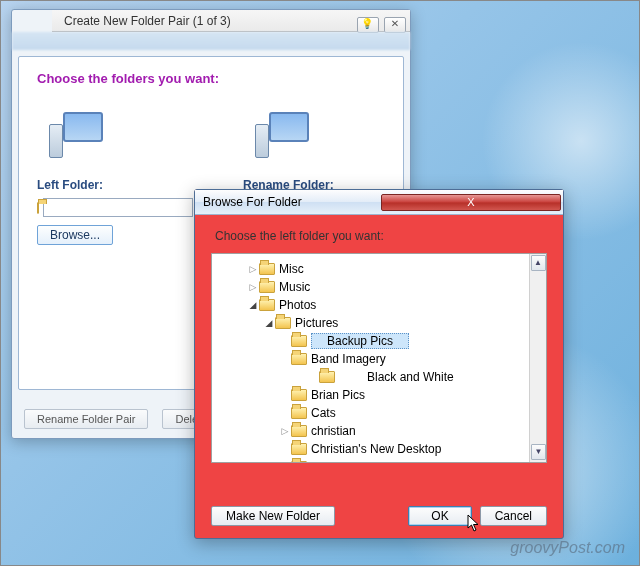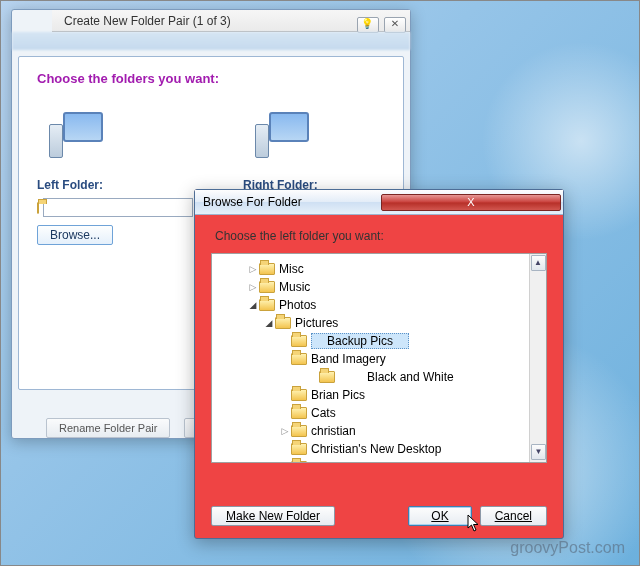--- a/index.html
+++ b/index.html
@@ -100,21 +100,21 @@
     padding: 0 3px; font-size:11px;
   }
   .wbtn {
     display:inline-block; padding: 2px 12px; font-size:12px;
     border:1px solid #6fa3d8; border-radius:2px;
     background:linear-gradient(#fdfefe,#e5f0fb);
     color:#1c3960;
   }
 
   .footer-btns {
-    position:absolute; left:12px; bottom:0; display:flex; gap:14px;margin-left:22px;
+    position:absolute; left:12px; bottom:9px; display:flex; gap:14px;
   }
   .footer-btn {
     padding: 3px 12px; font-size:11px; color:#555;
     border:1px solid #b9c3cf; border-radius:2px;
     background:linear-gradient(#fafbfc,#e7ecf1);
   }
 
   
   .browse-dlg {
     position:absolute; left:193px; top:188px;
@@ -176,31 +176,30 @@
     background:#cde6fb; border:1px dotted #5c93c7; padding:0 15px;
   }
   .dlg-btns {
     position:absolute; bottom:12px; left:16px; right:16px;
     display:flex; align-items:center;
   }
   .dbtn {
     padding:2px 14px; font-size:12px;
     border:1px solid #8c98a7; border-radius:2px;
     background:linear-gradient(#fdfdfd,#e7ecf2);
-    text-decoration:underline;
   }
   .dbtn.ok { border:1px solid #3c7fb1; box-shadow:0 0 0 1px #a7d2f0 inset; padding:2px 22px; }
   .cursor {
     position:absolute; width:14px; height:18px; pointer-events:none;
   }
   .cursor svg { width:14px; height:18px; }
 
   .watermark {
     position:absolute; right:14px; bottom:8px;
-    color: rgba(90,110,130,0.65); font-size:16px; 
+    color: rgba(90,110,130,0.65); font-size:16px; font-style:italic;
   }
 </style>
 </head>
 <body>
 
 <div class="win7-glow glow1"></div>
 <div class="win7-glow glow2"></div>
 
 <div class="app-window">
   <div class="app-title">
@@ -227,21 +226,21 @@
           <input class="path-input" value="" style="">
         </div>
         <span class="wbtn">Browse...</span>
       </div>
 
       <div class="folder-col">
         <div class="pc-icon">
           <div class="monitor"></div>
             <div class="tower"></div>
         </div>
-        <div class="fcol-label">Right Folder:</div>
+        <div class="fcol-label">Rename Folder:</div>
         <div class="path-row">
           <span class="tiny-folder"></span>
           <input class="path-input" value="" style="">
         </div>
       </div>
     </div>
   </div>
 
   <div class="footer-btns">
     <span class="footer-btn">Rename Folder Pair</span>

